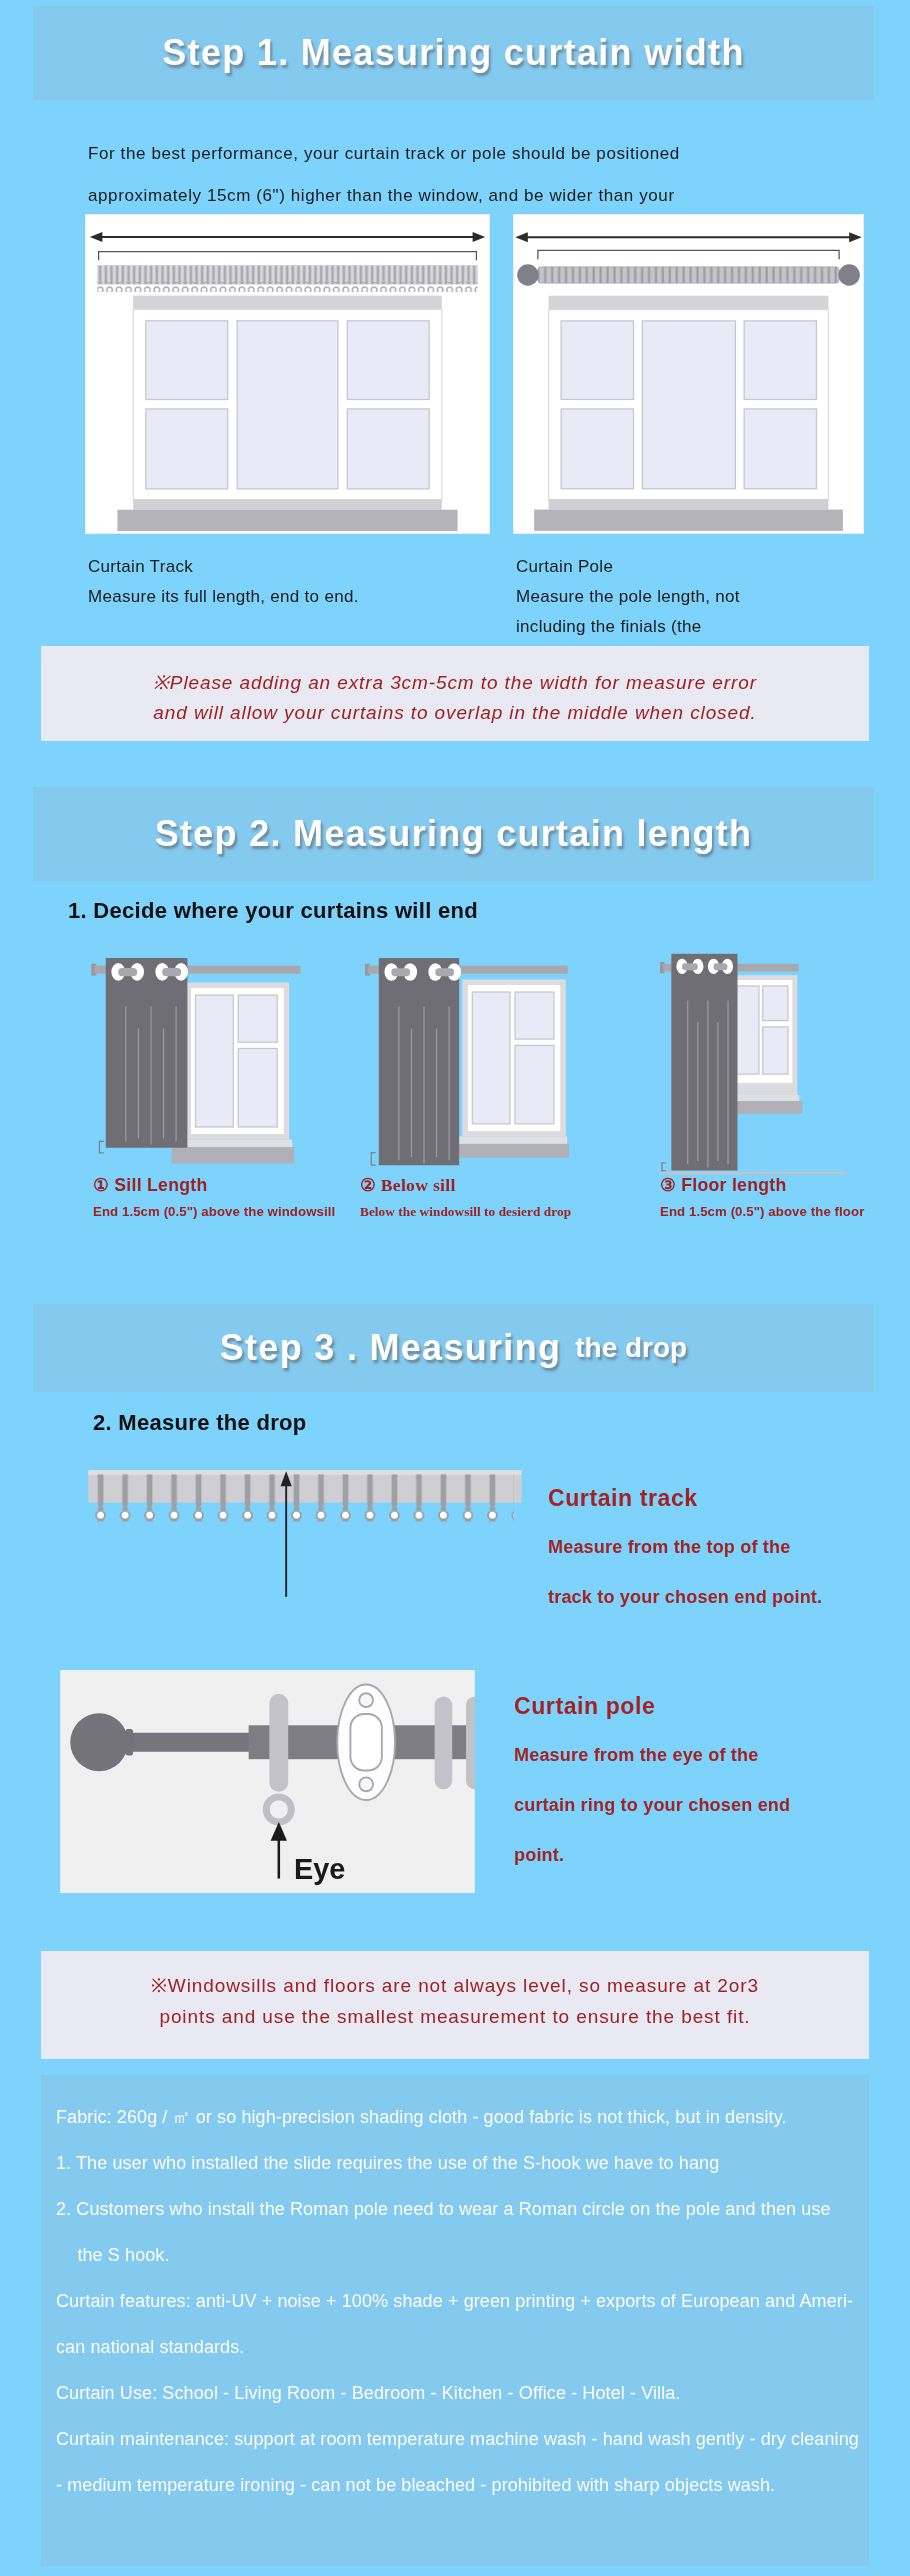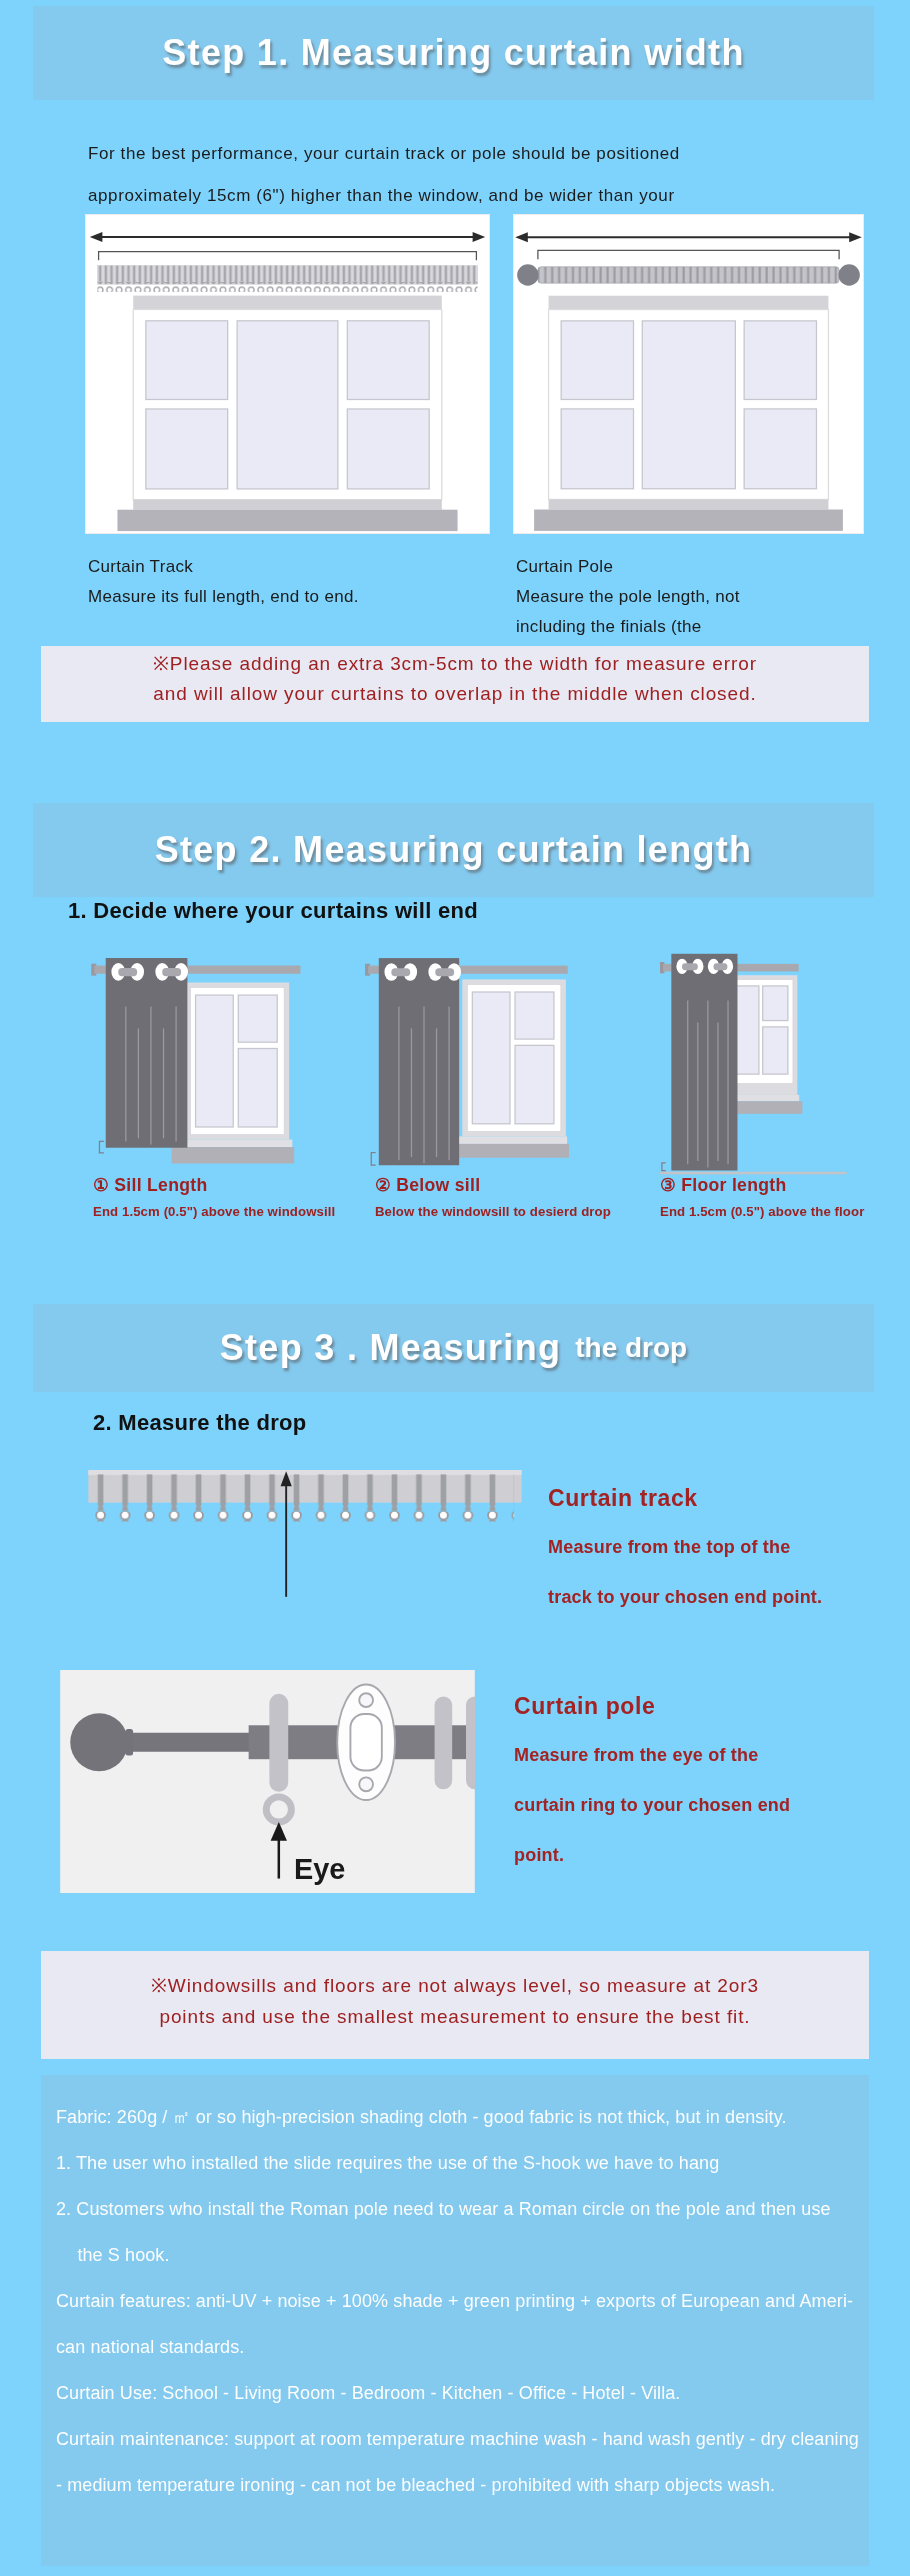--- a/index.html
+++ b/index.html
@@ -13,28 +13,28 @@
                  text-shadow:1.9px 2.5px 2.5px rgba(85,85,85,.55);letter-spacing:0px;}
   .intro{position:absolute;left:88px;top:133px;font-size:17px;line-height:42px;
          letter-spacing:0.6px;color:#1b1b1b;white-space:nowrap;}
   .panel{position:absolute;top:214px;background:#ffffff;border:0.6px solid #ececf0;}
   .p1{left:85px;width:403px;height:318px;}
   .p2{left:513px;width:349px;height:318px;}
   .cap{position:absolute;top:552px;font-size:17px;line-height:30px;letter-spacing:0.3px;color:#1b1b1b;}
   .cap1{left:88px;} .cap2{left:516px;}
   .note{position:absolute;left:41px;width:828px;background:#E9E9F3;text-align:center;
         color:#9E2020;font-size:19px;font-weight:500;letter-spacing:0.9px;}
-  .n1{top:646px;height:73px;padding-top:3px;line-height:30px;}
+  .n1{top:646px;height:73px;padding-top:22px;line-height:30px;font-style:italic;}
   .n2{top:1951px;height:89px;padding-top:19px;line-height:31px;}
   .section-heading{position:absolute;font-size:22px;font-weight:700;letter-spacing:0.3px;color:#111;white-space:nowrap;}
   .h1{left:68px;top:898px;} .h2{left:93px;top:1410px;}
   .cd{position:absolute;}
   .cd1{left:91px;top:953px;} .cd2{left:365px;top:953px;} .cd3{left:660px;top:950px;}
   .opt{position:absolute;top:1175px;color:#9E2020;}
-  .opt1{left:93px;} .opt2{left:375px;} .opt3{left:660px;}
+  .opt1{left:93px;} .opt2{left:360px;font-family:Liberation Serif, serif;} .opt3{left:660px;}
   .opt-label{font-size:17.6px;font-weight:700;letter-spacing:0.3px;}
   .opt-desc{font-size:13.2px;font-weight:700;margin-top:7.5px;letter-spacing:0.1px;}
   .track-diagram{position:absolute;left:88px;top:1470px;}
   .pole-diagram{position:absolute;left:60px;top:1670px;}
   .red-block{position:absolute;color:#A32222;}
   .rb1{left:548px;top:1485px;} .rb2{left:514px;top:1693px;}
   .red-title{font-size:23px;font-weight:700;letter-spacing:0.6px;margin-bottom:19px;}
   .red-line{font-size:18px;font-weight:700;line-height:30px;letter-spacing:0.2px;white-space:nowrap;margin-top:20px;}
   .bluebox{position:absolute;left:41px;top:2075px;width:828px;height:491px;background:#84C9EE;
            box-sizing:border-box;padding:19px 15px 0 15px;}
@@ -131,21 +131,21 @@
     <div>Curtain Pole</div>
     <div>Measure the pole length, not</div>
     <div>including the finials (the</div>
   </div>
 
   <div class="note n1">
     <div>※Please adding an extra 3cm-5cm to the width for measure error</div>
     <div>and will allow your curtains to overlap in the middle when closed.</div>
   </div>
 
-  <div class="banner" style="top:787px;margin-top:16px;">
+  <div class="banner" style="top:787px;">
     <span class="banner-text">Step 2. Measuring curtain length</span>
   </div>
 
   <div class="section-heading h1">1. Decide where your curtains will end</div>
 
   <div class="cd cd1">
     <svg width="211" height="223" viewBox="0 0 335 355">
       <rect x="0" y="17" width="8" height="19" fill="#98989E"></rect>
       <rect x="5" y="20" width="328" height="13" fill="#A8A8AE"></rect>
       <g>

